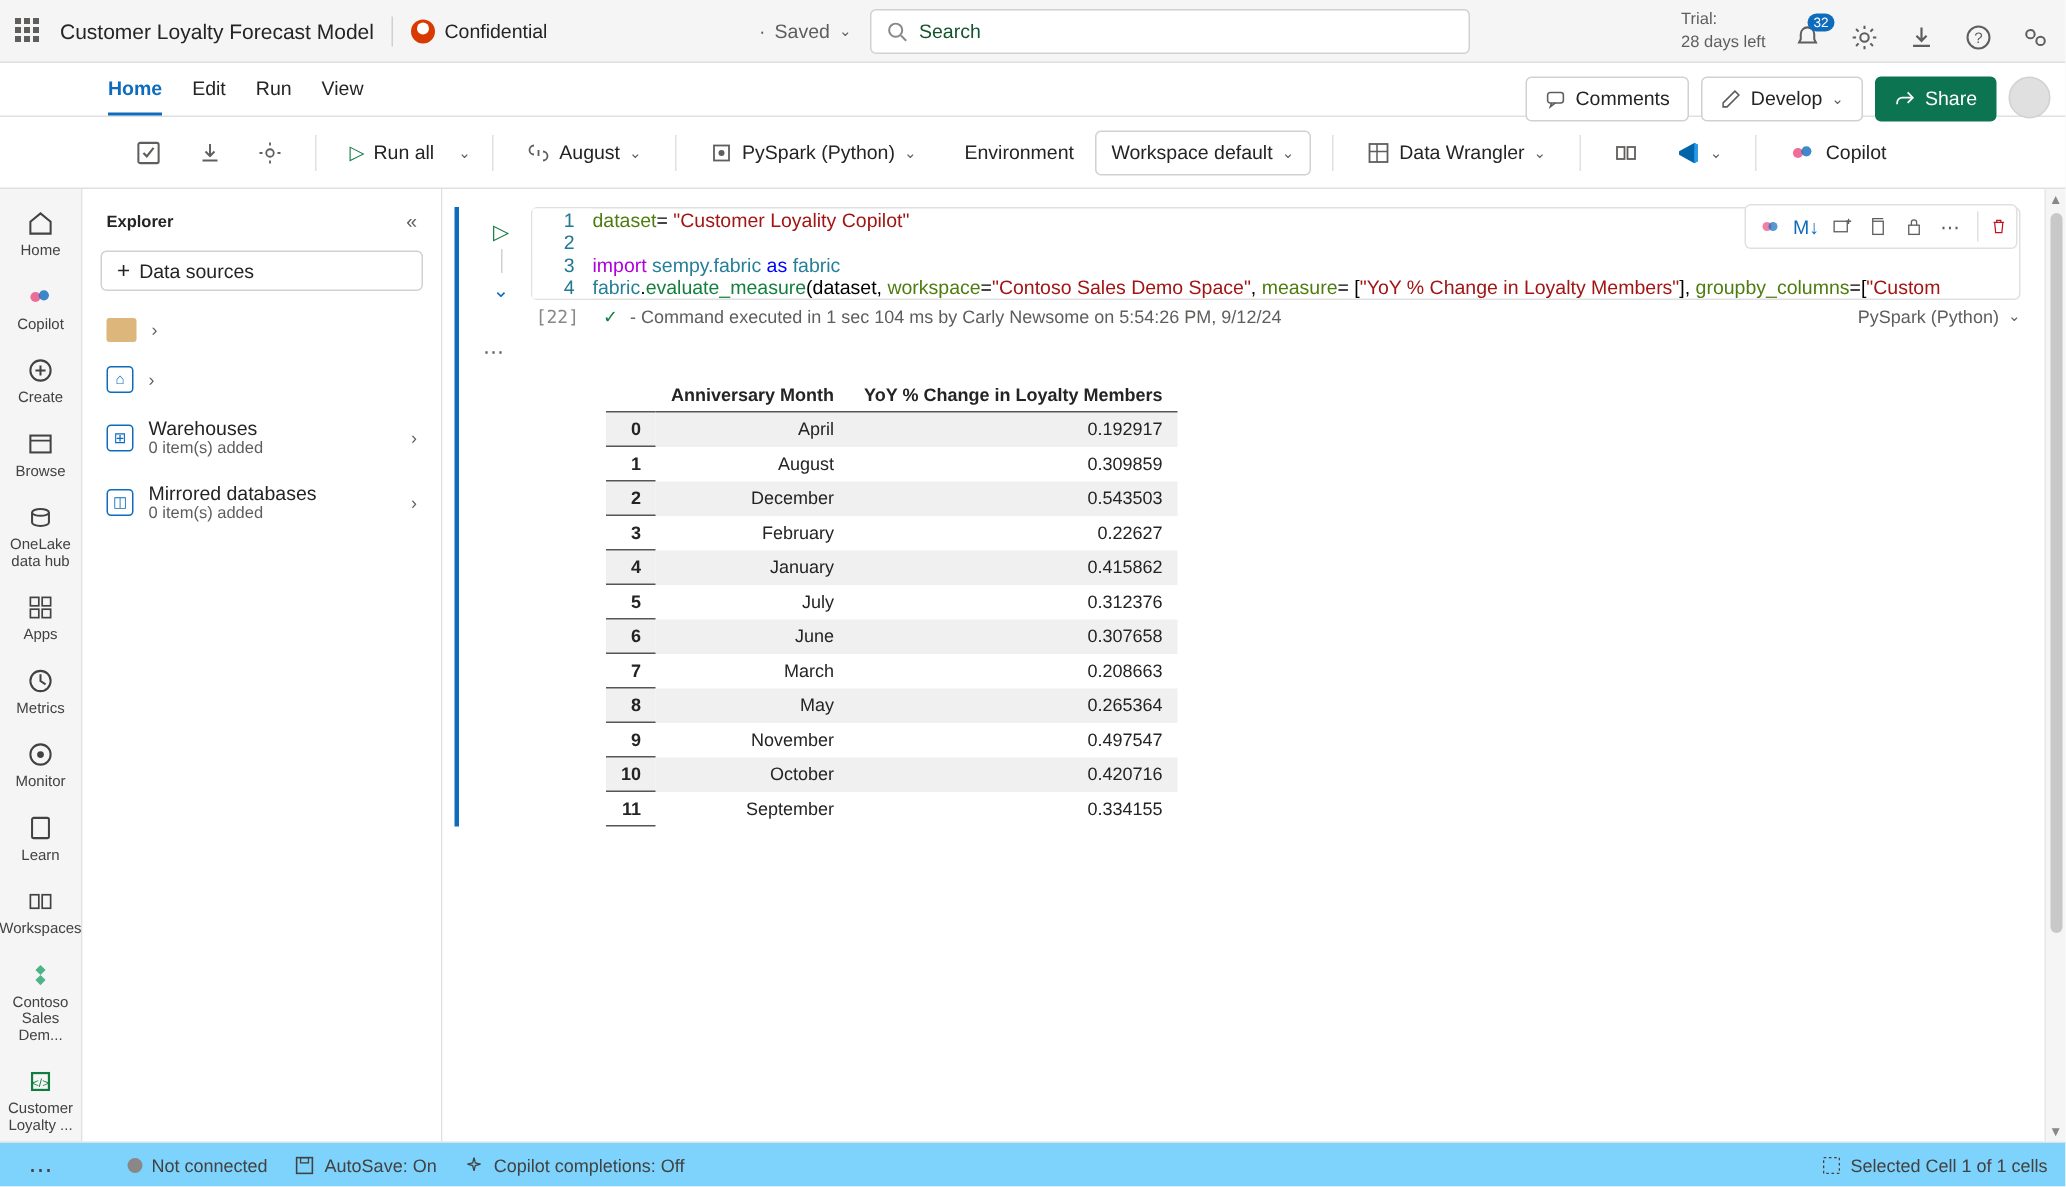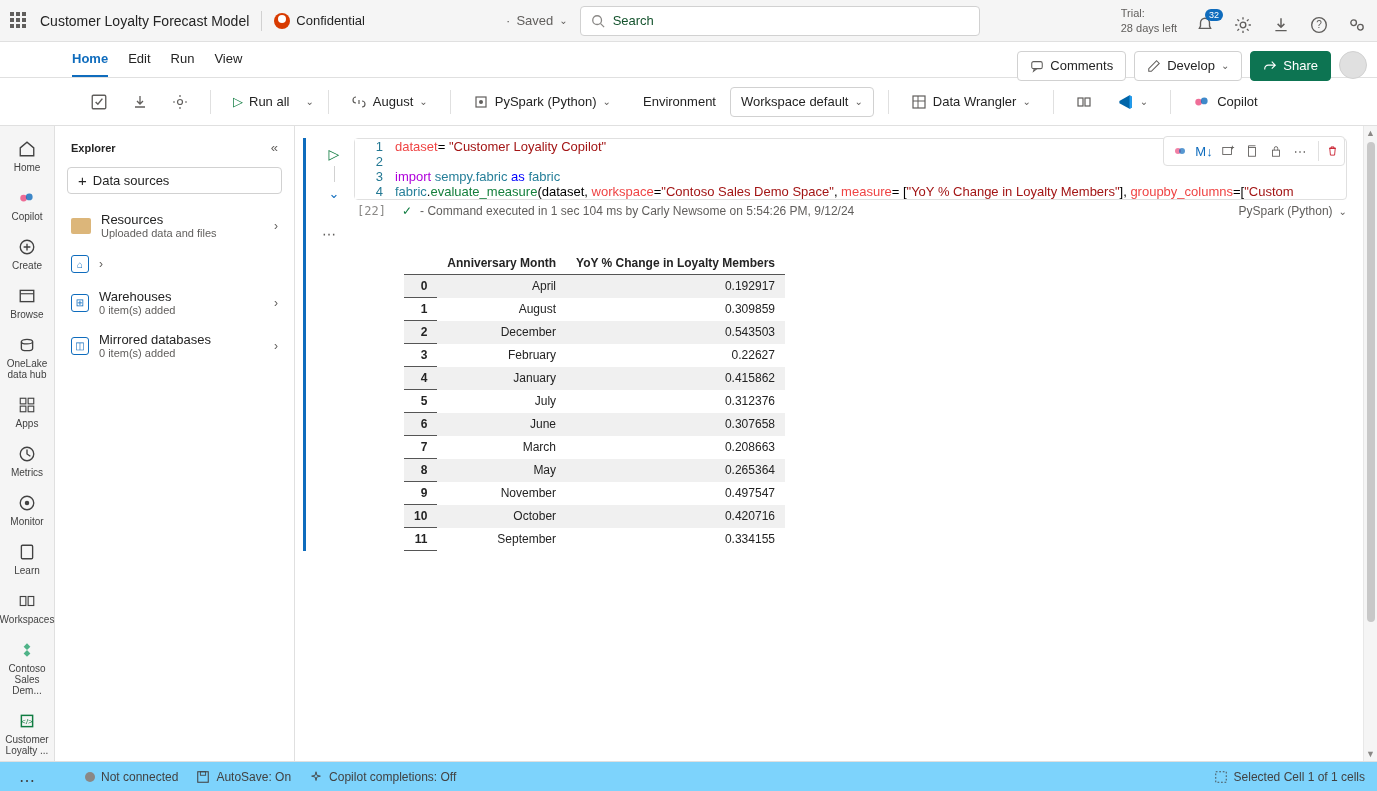--- a/index.html
+++ b/index.html
@@ -69,21 +69,21 @@
 .ca-ic.trash { color:#c50f1f; border-left:1px solid #e0e0e0; padding-left:8px; margin-left:4px; }
 .code-box { border:1px solid #e0e0e0; border-radius:4px; background:#fff; margin-right:16px; font-family:Consolas,monospace; font-size:13px; }
 .code-line { display:flex; }
 .line-no { width:40px; text-align:right; padding-right:12px; color:#237893; user-select:none; background:#fff; }
 .line-code { padding-right:12px; white-space:pre; overflow:hidden; text-overflow:clip; }
 .kw { color:#af00db; }
 .as-kw { color:#0000ff; }
 .mod { color:#267f99; }
 .fn { color:#15803d; }
 .str { color:#a31515; }
-.var { color:#ef4444; }
+.var { color:#4d7c0f; }
 .op { color:#000; }
 
 .exec-row { display:flex; align-items:center; padding:4px 16px 4px 0; font-size:12px; color:#605e5c; }
 .exec-idx { width:40px; text-align:right; padding-right:8px; color:#8a8886; font-family:Consolas,monospace; }
 .exec-check { color:#107c41; margin:0 8px; }
 .exec-lang { margin-left:auto; display:flex; align-items:center; gap:6px; }
 
 .more-dots { padding:4px 12px; color:#605e5c; letter-spacing:2px; cursor:pointer; font-size:14px; margin-left:-44px; }
 
 .out-table { margin:6px 0 0 50px; border-collapse:collapse; font-size:12px; }
@@ -419,24 +419,20 @@
     <div class="explorer-hdr">
       <span class="explorer-title">Explorer</span>
       <span style="cursor:pointer;color:#605e5c;">«</span>
     </div>
     <div class="data-src-btn">
         <span style="font-size:15px;">+</span>
         <span>Data sources</span>
       </div>
     <div class="exp-item">
       <div class="exp-folder-icon"></div>
-      <div class="exp-item-text">
-          <div class="exp-item-title">Resources</div>
-          <div class="exp-item-sub">Uploaded data and files</div>
-        </div>
       <span class="exp-chev">›</span>
     </div>
     <div class="exp-item">
       <div class="exp-house-icon">⌂</div>
       <span class="exp-chev">›</span>
     </div>
     <div class="exp-item">
       <div class="exp-house-icon">⊞</div>
       <div class="exp-item-text">
           <div class="exp-item-title">Warehouses</div>

